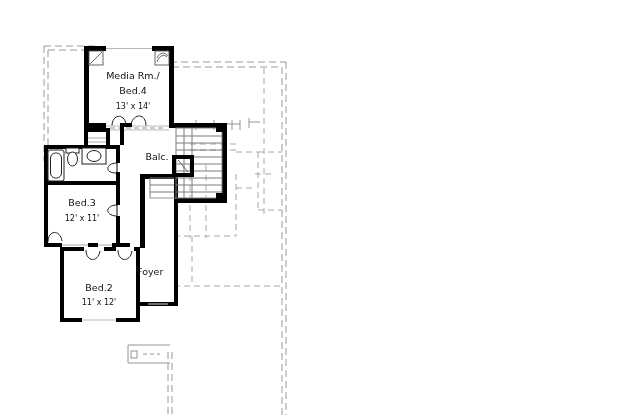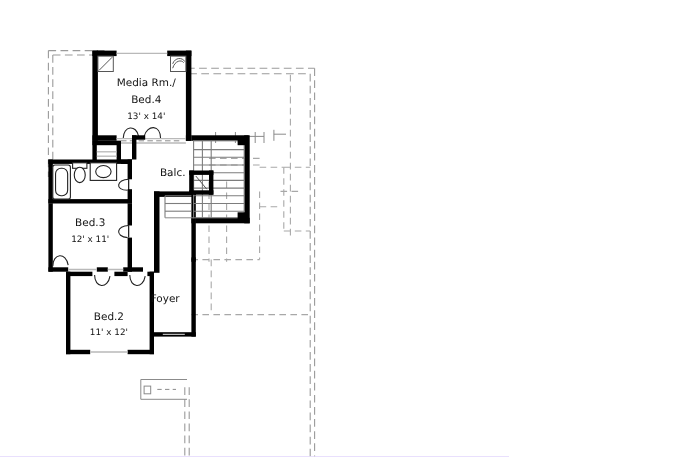--- a/index.html
+++ b/index.html
@@ -10,21 +10,21 @@
   body {
     width: 620px;
     height: 415px;
     overflow: hidden;
     font-family: "DejaVu Sans", sans-serif;
   }
   #plan-root {
     position: relative;
     width: 620px;
     height: 415px;
-    background: #8b5cf6;
+    background: #86efac;
   }
   svg.floorplan {
     display: block;
     width: 620px;
     height: 415px;
     background: #ffffff;
   }
   .wall-heavy {
     fill: #000000;
     stroke: none;

